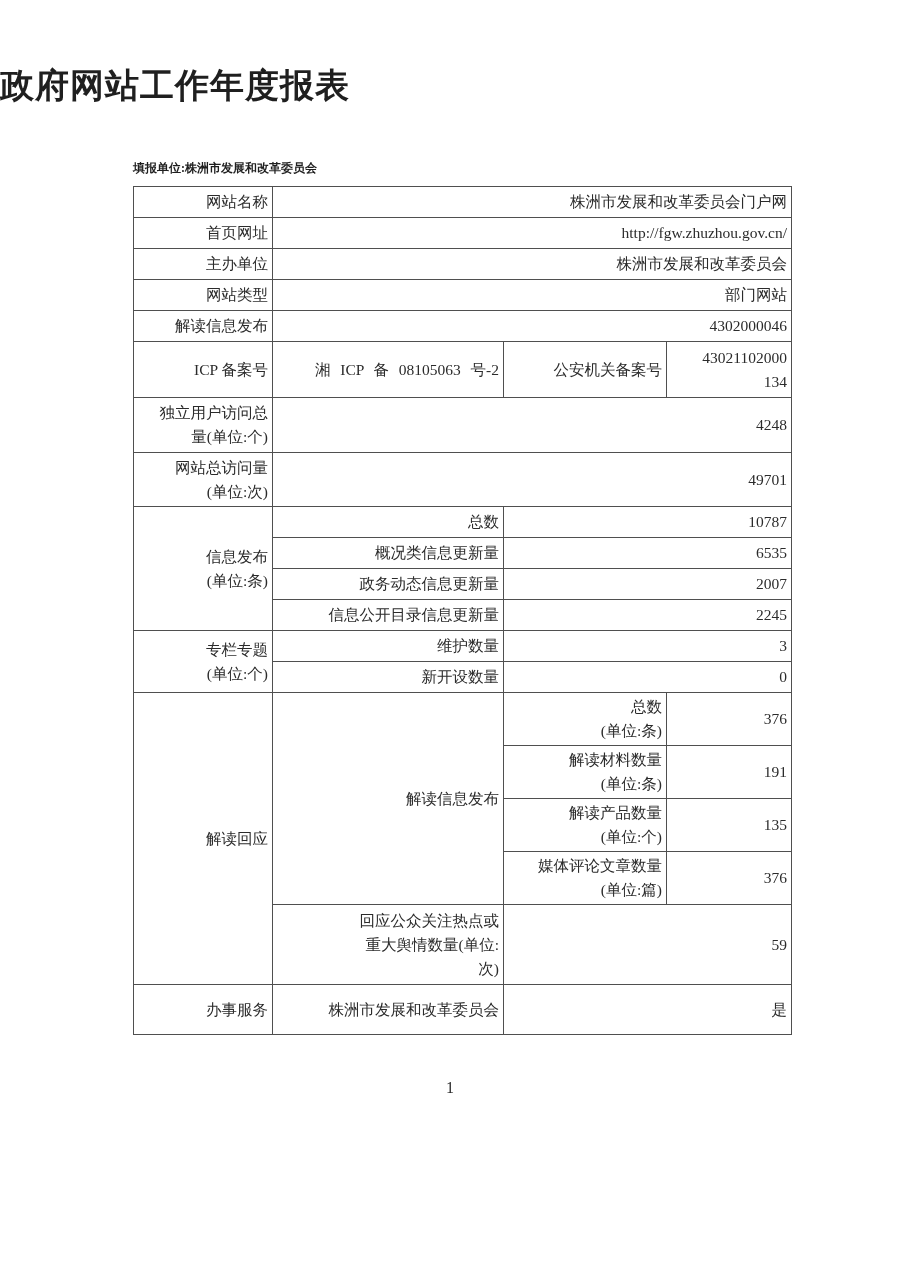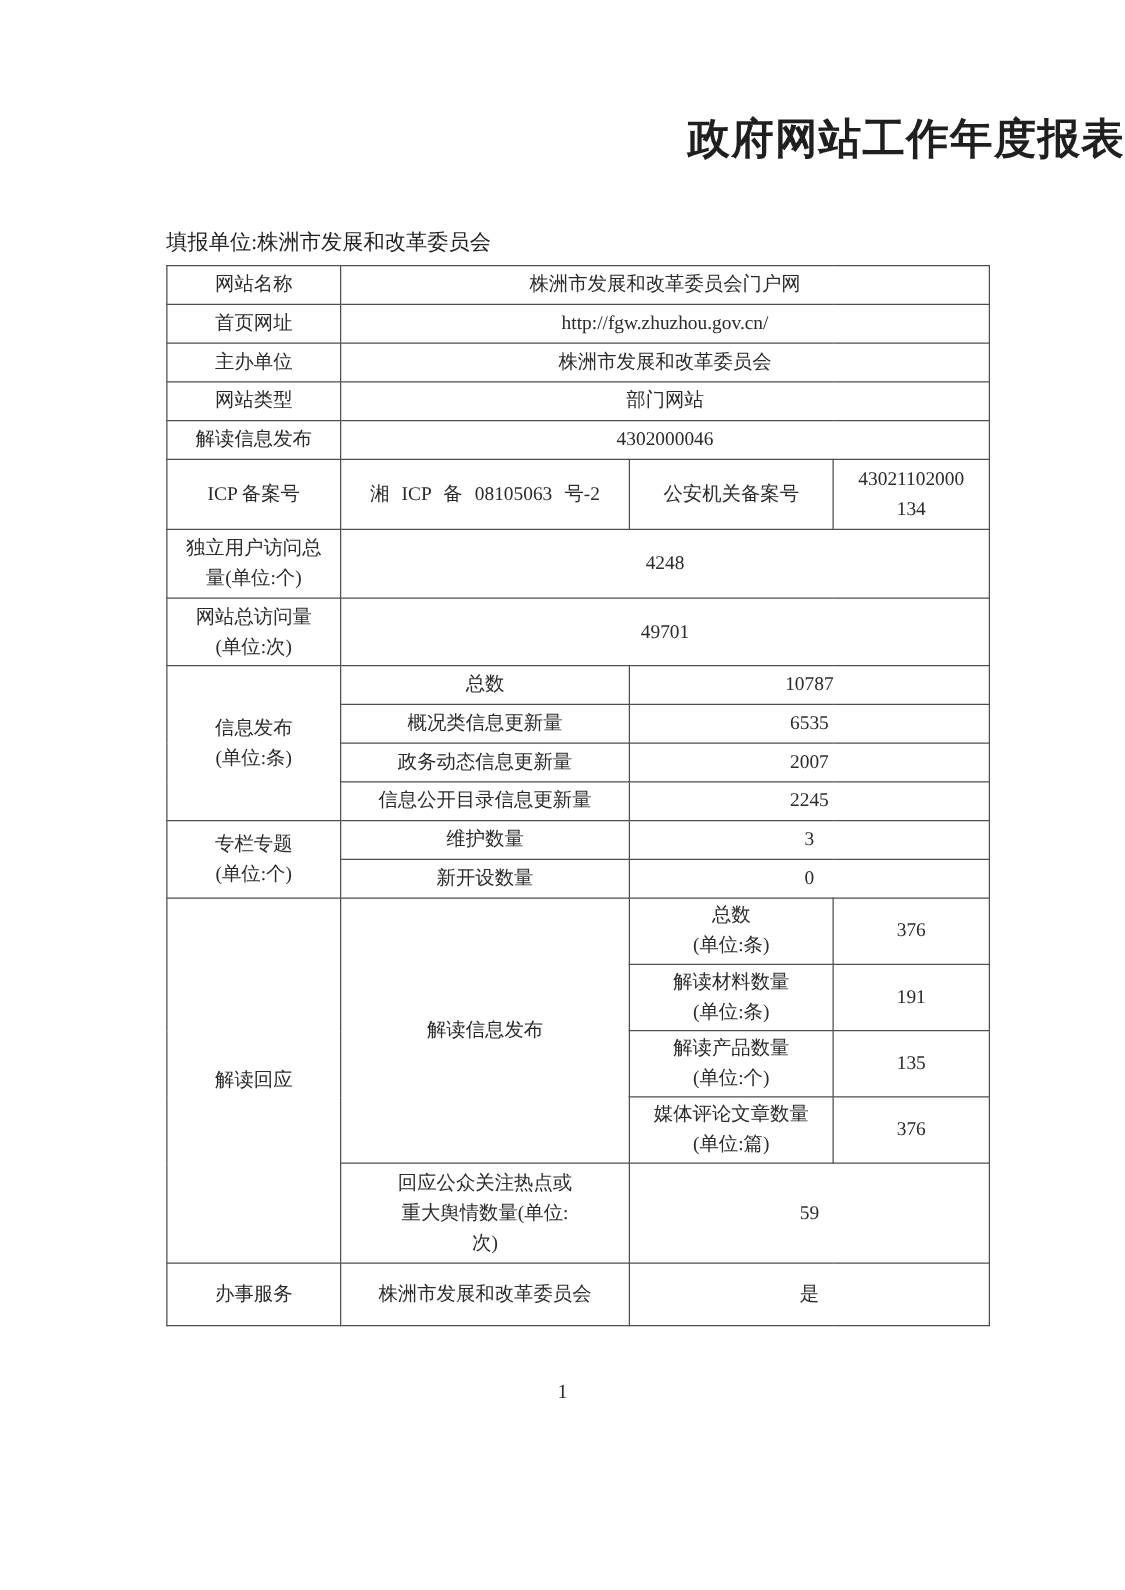--- a/index.html
+++ b/index.html
@@ -10,52 +10,52 @@
     font-family: "Liberation Serif", "DejaVu Serif", serif;
     color: #262626;
   }
   .page {
     position: relative;
     width: 900px; height: 1272px;
     overflow: hidden;
   }
   .doc-title {
     margin: 0;
-    padding-top: 91px;
-    text-align: right;
+    padding-top: 65px;
+    text-align: left;
     font-family: "Liberation Sans", "DejaVu Sans", sans-serif;
     font-weight: 700;
     font-size: 34px;
     line-height: 40px;
     letter-spacing: 1px;
     color: #1f1f1f;
   }
   .doc-subtitle {
     margin-top: 35px;
     text-align: center;
     font-size: 19px;
     line-height: 24px;
     color: #2b2b2b;
   }
   .reporting-unit {
     margin: 52px 0 0 133px;
-    font-size: 17px;
+    font-size: 12px;
     line-height: 22px;
-    font-weight: 400;
+    font-weight: 700;
     color: #1f1f1f;
   }
   table.report {
     margin: 7px 0 0 133px;
     border-collapse: collapse;
     table-layout: fixed;
     width: 658px;
   }
   table.report td {
     border: 1px solid #4f4f4f;
-    text-align: center;
+    text-align: right;
     vertical-align: middle;
     font-size: 15.5px;
     line-height: 24px;
     padding: 2px 4px;
     color: #2b2b2b;
     overflow: hidden;
     margin-top: 43px;
   }
   .pre { white-space: pre-line; }
   .left { text-align: left; padding-left: 4px; }

